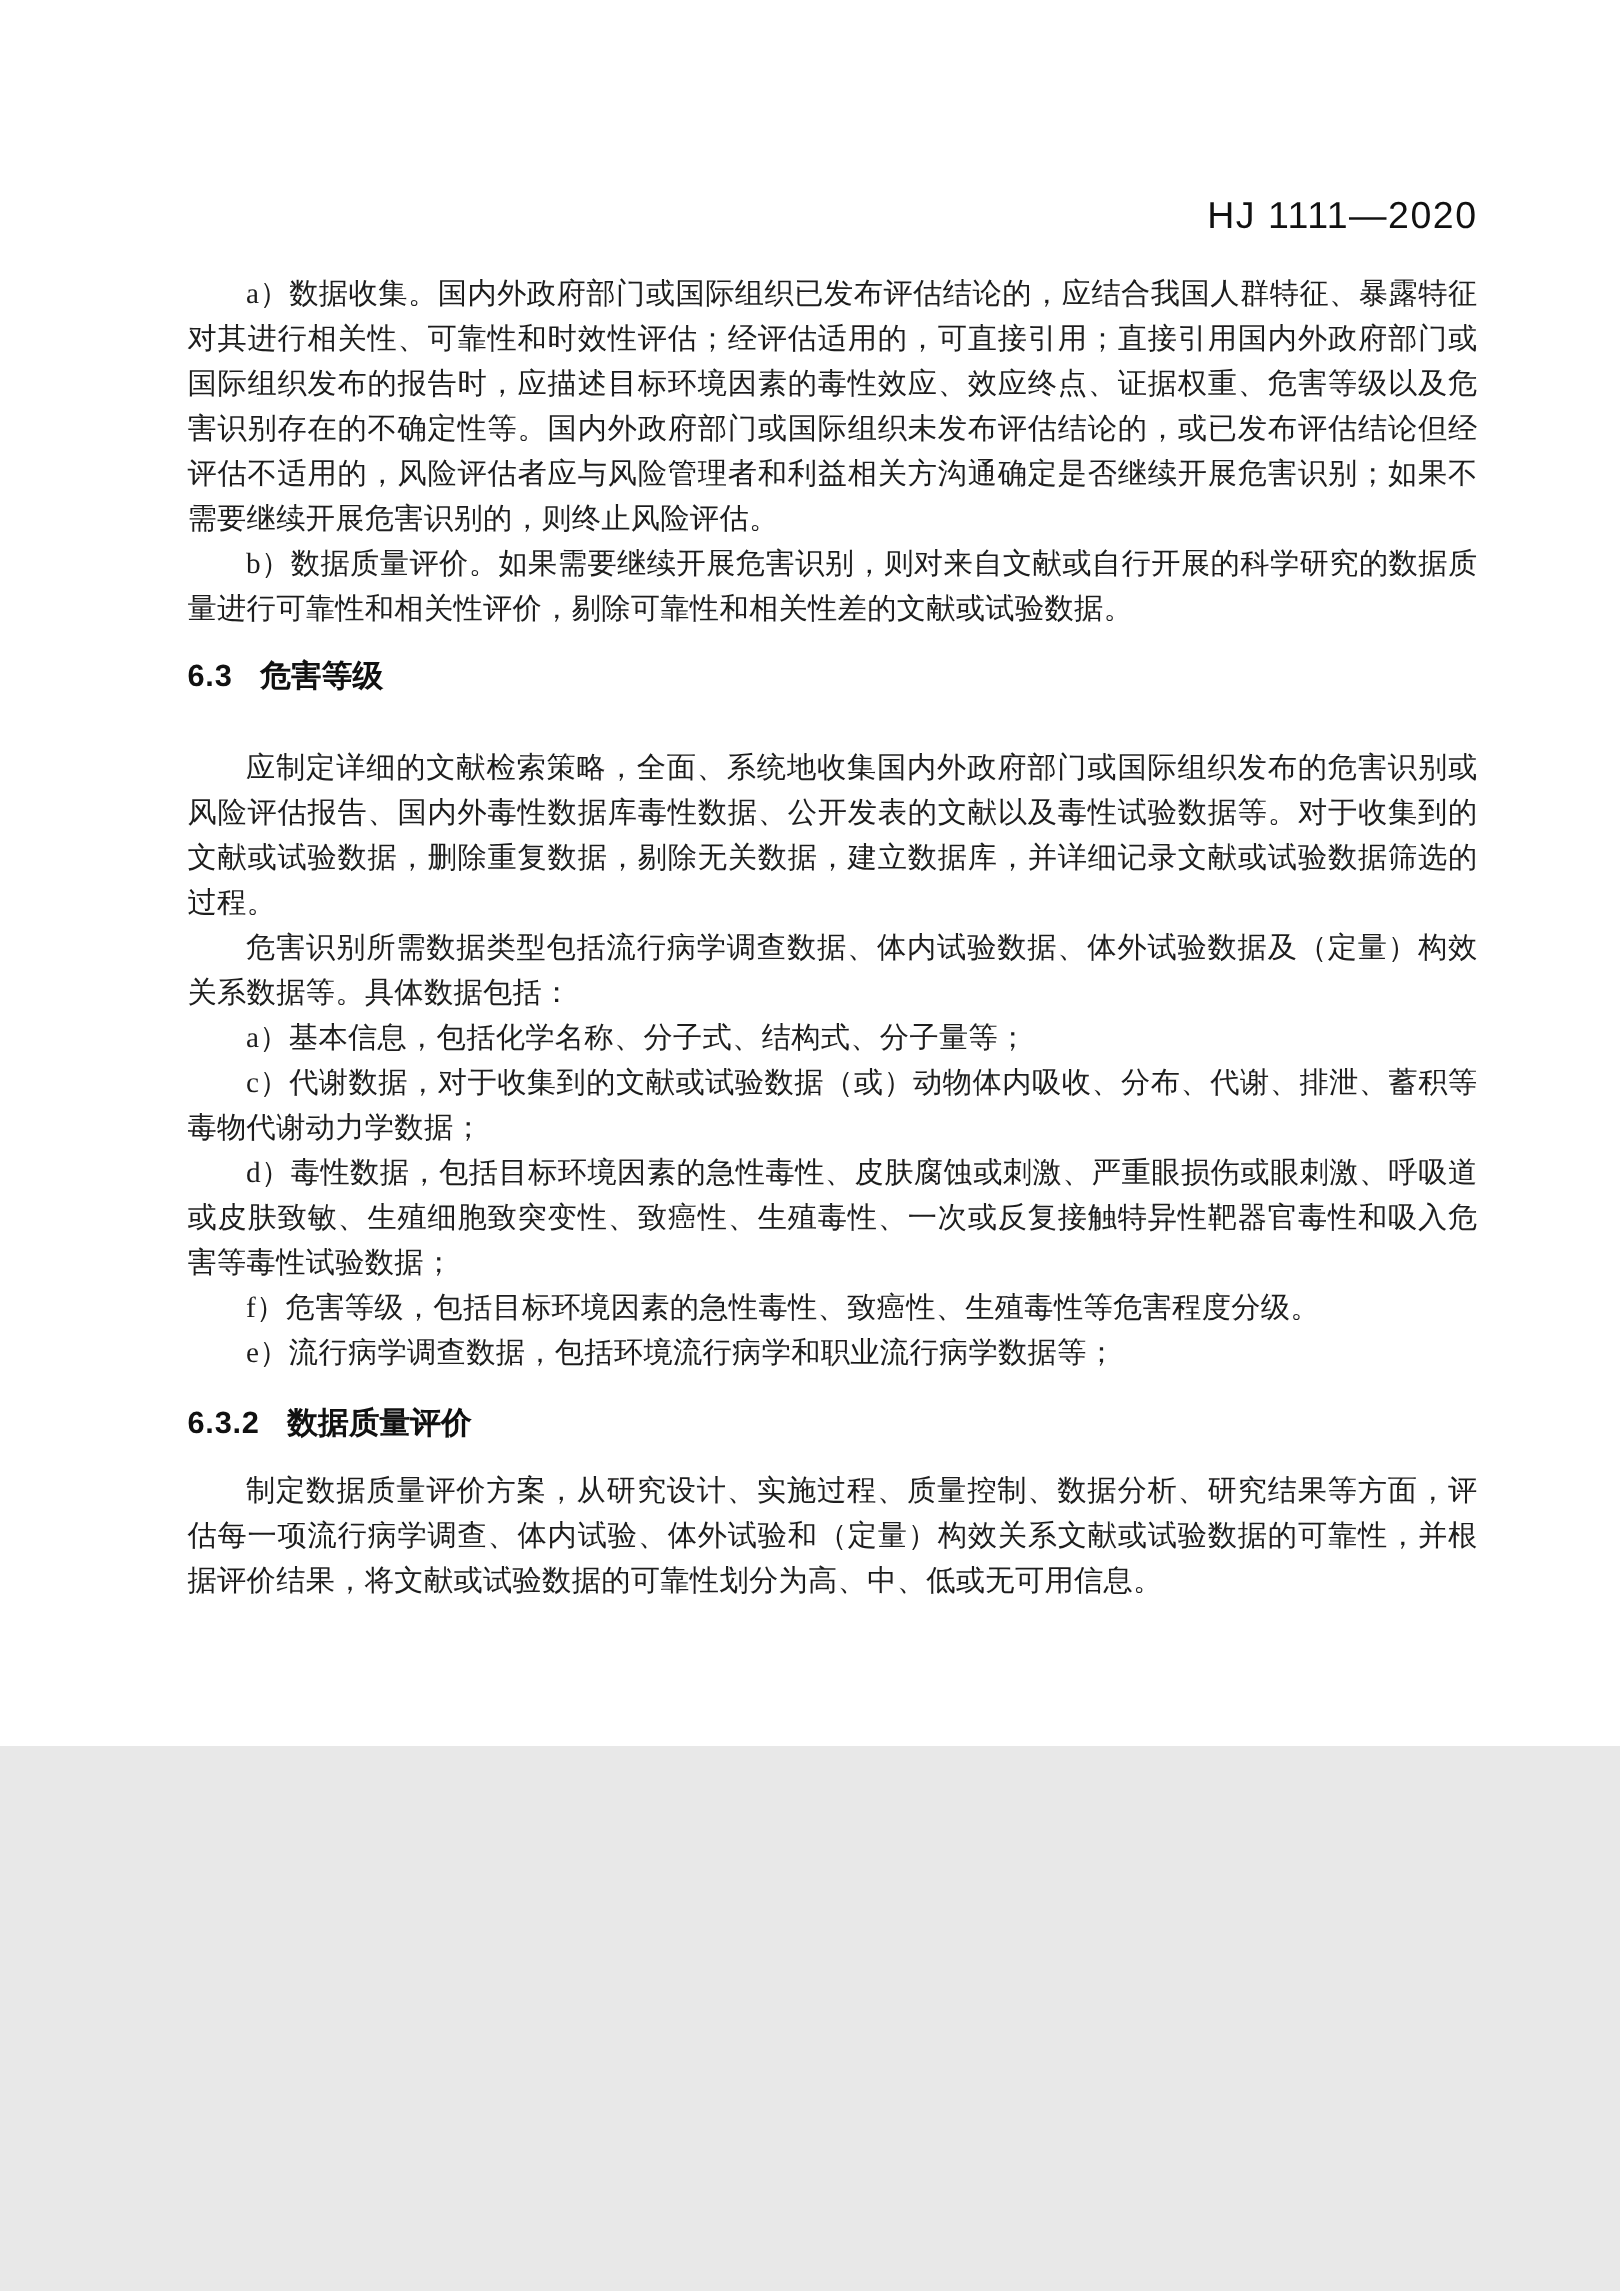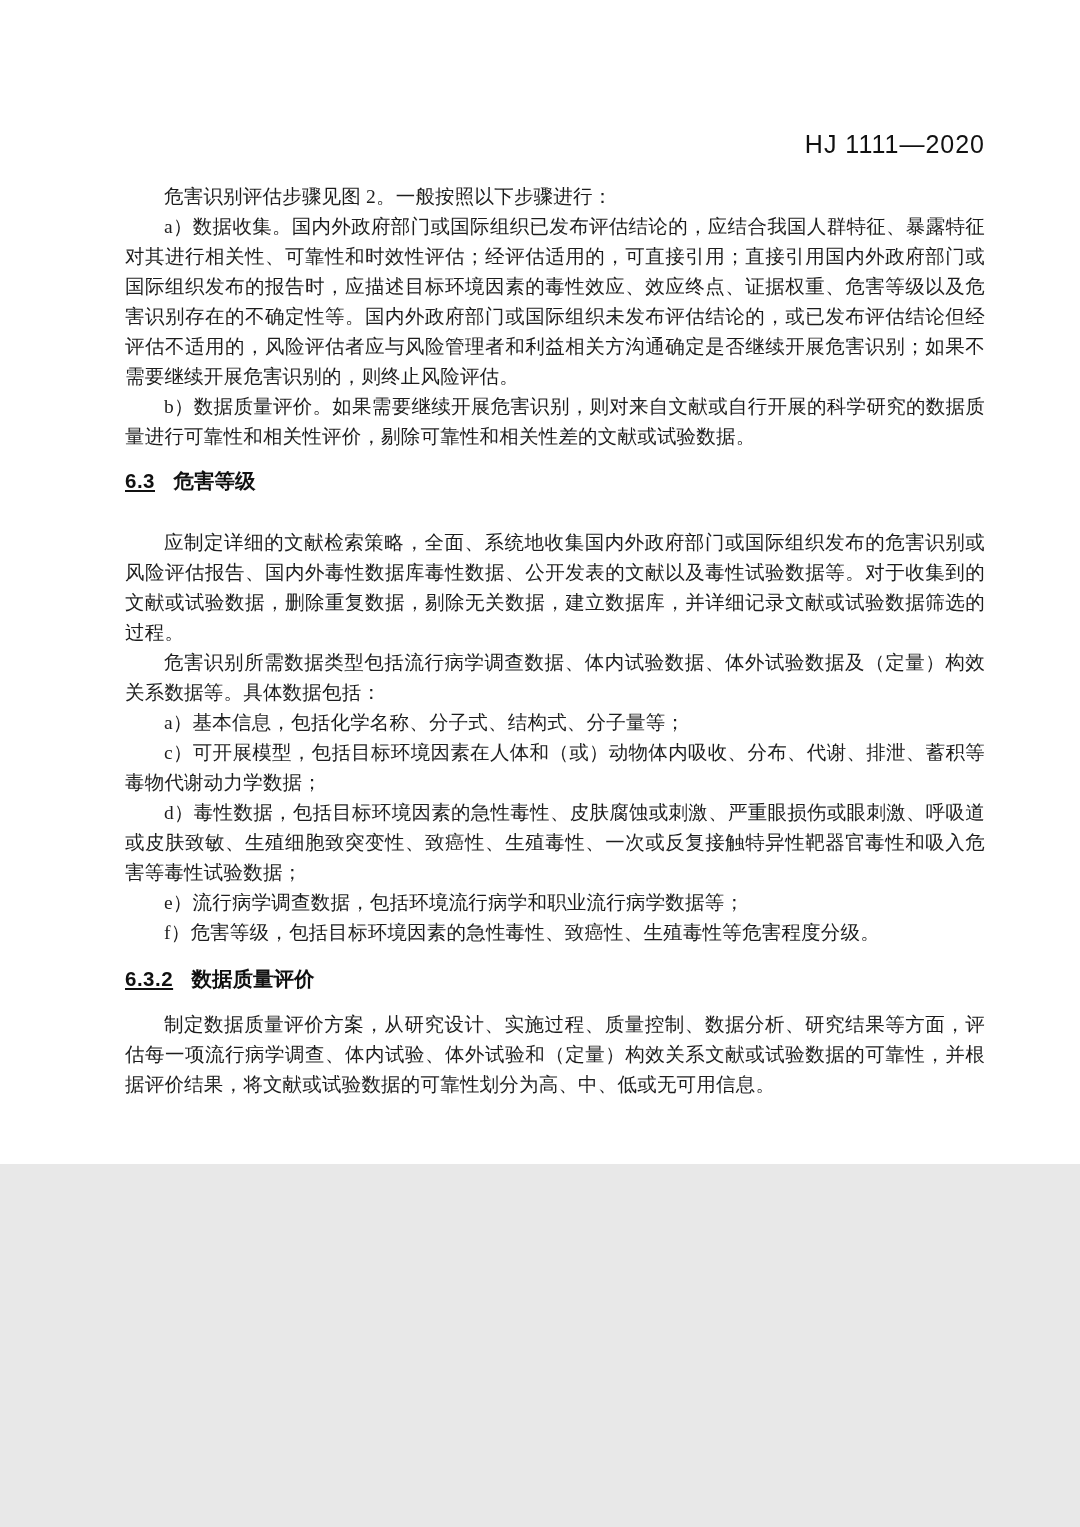--- a/index.html
+++ b/index.html
@@ -49,21 +49,20 @@
     font-weight: 700;
     font-size: 20.5px;
     line-height: 26px;
     color: #111111;
     text-indent: 0;
     margin: 0;
   }
   .heading .sec-num {
     margin-right: 0.9em;
     letter-spacing: 0.5px;
-    text-decoration: underline;
   }
   .heading-63   { margin-top: 16px; margin-bottom: 34px; }
   .heading-631  { margin-bottom: 18px; }
   .heading-632  { margin-top: 18px; margin-bottom: 18px; }
   .footer {
     position: absolute;
     left: 0;
     top: 1374px;
     width: 100%;
     text-align: center;
@@ -75,42 +74,41 @@
   }
 </style>
 </head>
 <body>
 
 <div class="page">
   <div class="content">
 
     <span class="doc-number">HJ 1111—2020</span>
 
-    <p class="para">危害识别评估步骤见图 2。一般按照以下步骤进行：</p>
 
     <p class="para">a）数据收集。国内外政府部门或国际组织已发布评估结论的，应结合我国人群特征、暴露特征对其进行相关性、可靠性和时效性评估；经评估适用的，可直接引用；直接引用国内外政府部门或国际组织发布的报告时，应描述目标环境因素的毒性效应、效应终点、证据权重、危害等级以及危害识别存在的不确定性等。国内外政府部门或国际组织未发布评估结论的，或已发布评估结论但经评估不适用的，风险评估者应与风险管理者和利益相关方沟通确定是否继续开展危害识别；如果不需要继续开展危害识别的，则终止风险评估。</p>
 
     <p class="para">b）数据质量评价。如果需要继续开展危害识别，则对来自文献或自行开展的科学研究的数据质量进行可靠性和相关性评价，剔除可靠性和相关性差的文献或试验数据。</p>
 
 
 
     <h2 class="heading heading-63">
       <span class="sec-num">6.3</span><span>危害等级</span>
     </h2>
 
 
     <p class="para">应制定详细的文献检索策略，全面、系统地收集国内外政府部门或国际组织发布的危害识别或风险评估报告、国内外毒性数据库毒性数据、公开发表的文献以及毒性试验数据等。对于收集到的文献或试验数据，删除重复数据，剔除无关数据，建立数据库，并详细记录文献或试验数据筛选的过程。</p>
 
     <p class="para">危害识别所需数据类型包括流行病学调查数据、体内试验数据、体外试验数据及（定量）构效关系数据等。具体数据包括：</p>
 
     <p class="para">a）基本信息，包括化学名称、分子式、结构式、分子量等；</p>
-    <p class="para">c）可开展模型，包括目标环境因素在人体和（或）动物体内吸收、分布、代谢、排泄、蓄积等毒物代谢动力学数据；</p>
+    <p class="para">c）代谢数据，对于收集到的文献或试验数据（或）动物体内吸收、分布、代谢、排泄、蓄积等毒物代谢动力学数据；</p>
     <p class="para">d）毒性数据，包括目标环境因素的急性毒性、皮肤腐蚀或刺激、严重眼损伤或眼刺激、呼吸道或皮肤致敏、生殖细胞致突变性、致癌性、生殖毒性、一次或反复接触特异性靶器官毒性和吸入危害等毒性试验数据；</p>
+    <p class="para">f）危害等级，包括目标环境因素的急性毒性、致癌性、生殖毒性等危害程度分级。</p>
     <p class="para">e）流行病学调查数据，包括环境流行病学和职业流行病学数据等；</p>
-    <p class="para">f）危害等级，包括目标环境因素的急性毒性、致癌性、生殖毒性等危害程度分级。</p>
 
     <h3 class="heading heading-632">
       <span class="sec-num">6.3.2</span><span>数据质量评价</span>
     </h3>
 
     <p class="para">制定数据质量评价方案，从研究设计、实施过程、质量控制、数据分析、研究结果等方面，评估每一项流行病学调查、体内试验、体外试验和（定量）构效关系文献或试验数据的可靠性，并根据评价结果，将文献或试验数据的可靠性划分为高、中、低或无可用信息。</p>
 
 
   </div>
 

